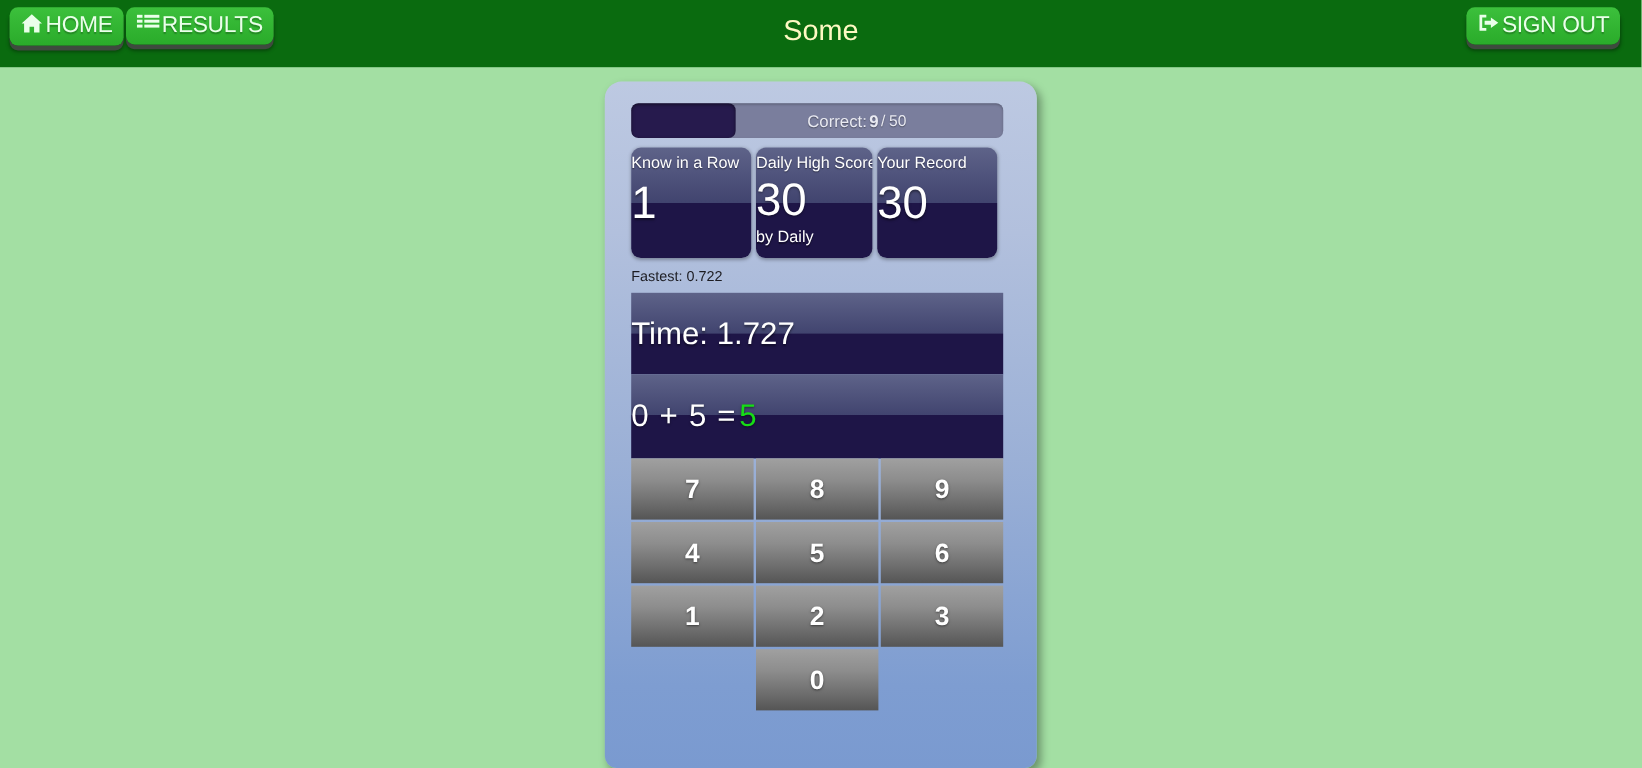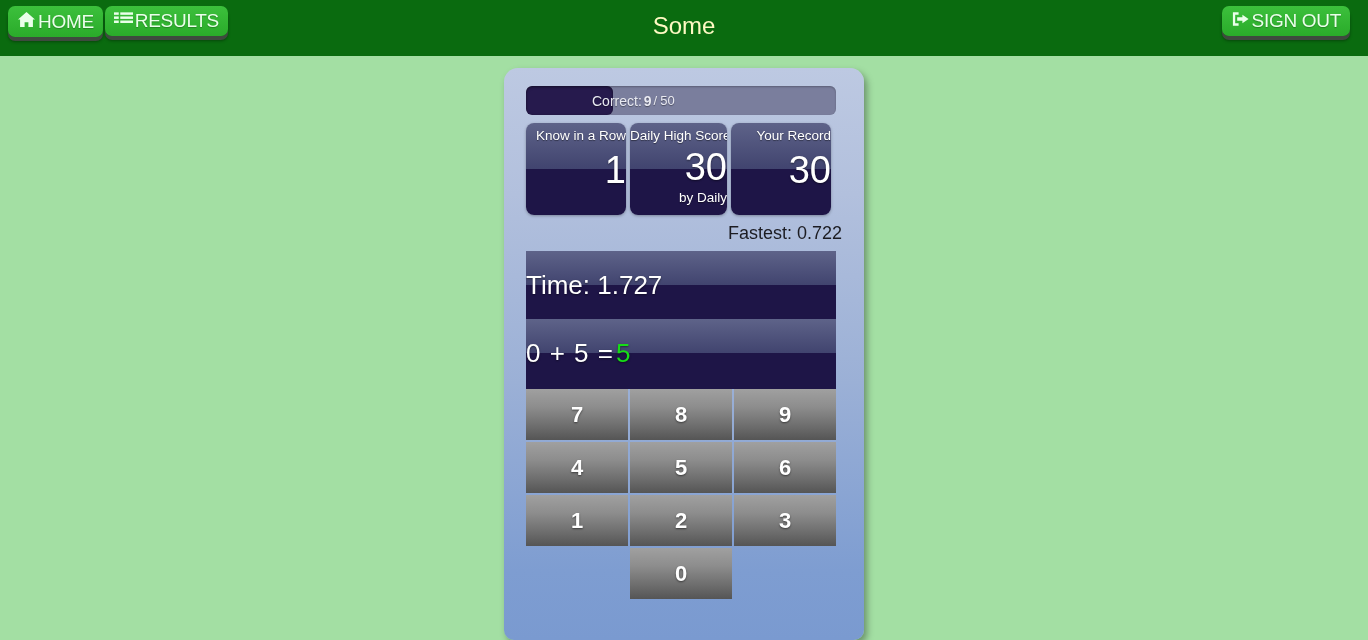--- a/index.html
+++ b/index.html
@@ -102,20 +102,21 @@
     background: #261a4d;
     border-radius: 6px;
     box-shadow: inset 0 1px 3px rgba(0,0,0,.5);
   }
 
   .progress-label {
     position: absolute;
     left: 0; right: 0; top: 0; bottom: 0;
     display: flex;
     align-items: center;
+    justify-content: center;
     color: #e9eaf2;
     font-size: 14px;
     padding-left: 66px;
     text-shadow: 0 1px 1px rgba(0,0,0,.4);
     white-space: nowrap;
   }
   .progress-label b { font-weight: 700; margin: 0 2px; }
   .progress-label .den { font-weight: 400; font-size: 13px; }
 
   
@@ -128,21 +129,21 @@
   .score-box {
     position: relative;
     width: 100px;
     height: 92px;
     border-radius: 8px;
     overflow: hidden;
     background:
       linear-gradient(to bottom, #5e6389 0%, #41446f 49.8%, #1e1547 50%, #1e1547 100%);
     box-shadow: 0 1px 3px rgba(0,0,0,.3);
     color: #fff;
-    text-align: right;
+    text-align: left;
   }
 
   .score-box.wide { width: 97px; }
 
   .score-title {
     font-size: 13.5px;
     padding-top: 5px;
     line-height: 1.15;
     text-shadow: 0 1px 1px rgba(0,0,0,.45);
     white-space: nowrap;
@@ -160,22 +161,22 @@
     font-size: 13.5px;
     line-height: 1;
     padding-top: 5px;
     text-shadow: 0 1px 1px rgba(0,0,0,.45);
   }
 
   .score-box.tall-value .score-value { padding-top: 7px; }
 
   
   .fastest {
-    text-align: right;
-    font-size: 18px;
+    text-align: left;
+    font-size: 12px;
     color: #1c1c22;
     margin-top: 8px;
     margin-bottom: 7px;
   }
 
   
   .panel {
     width: 310px;
     height: 68px;
     background:

